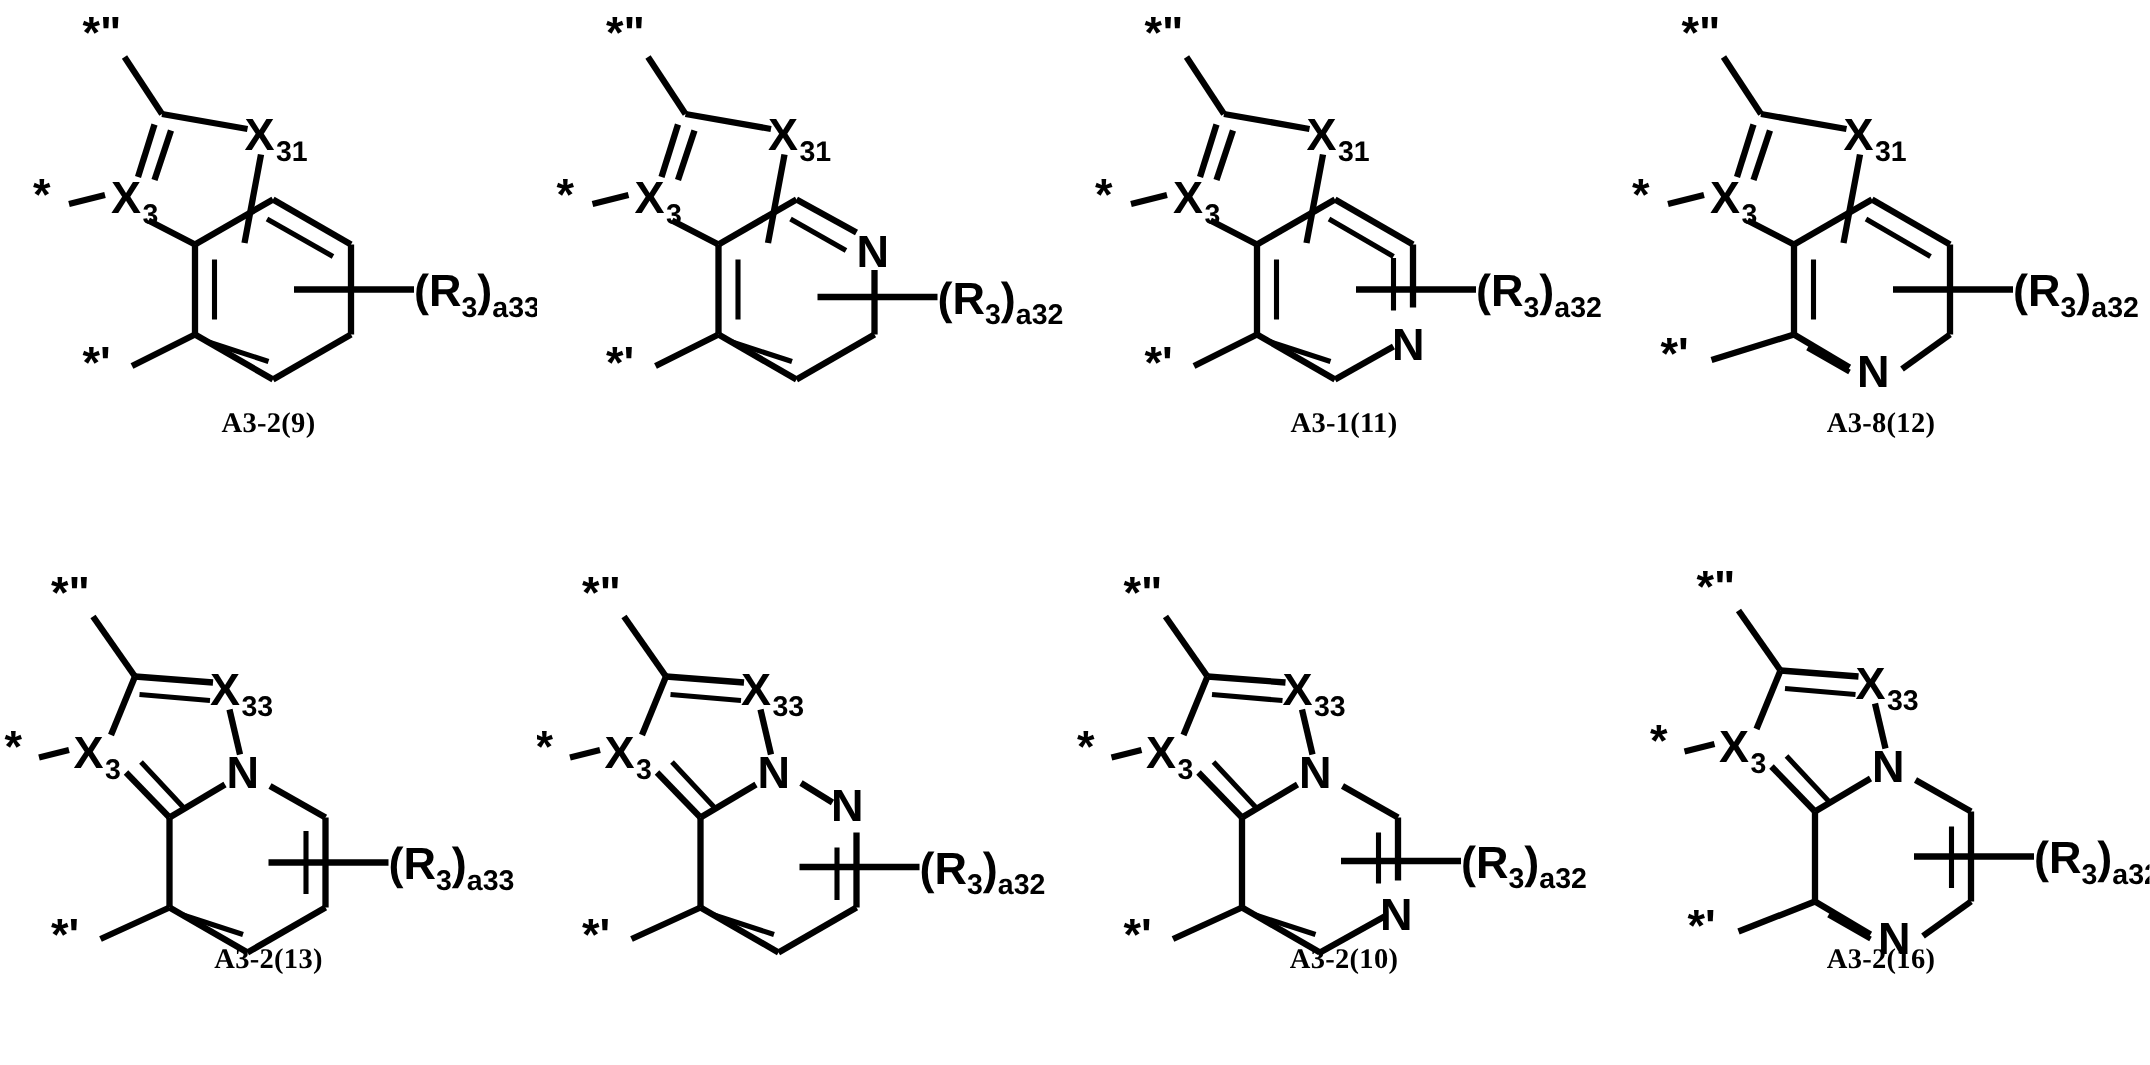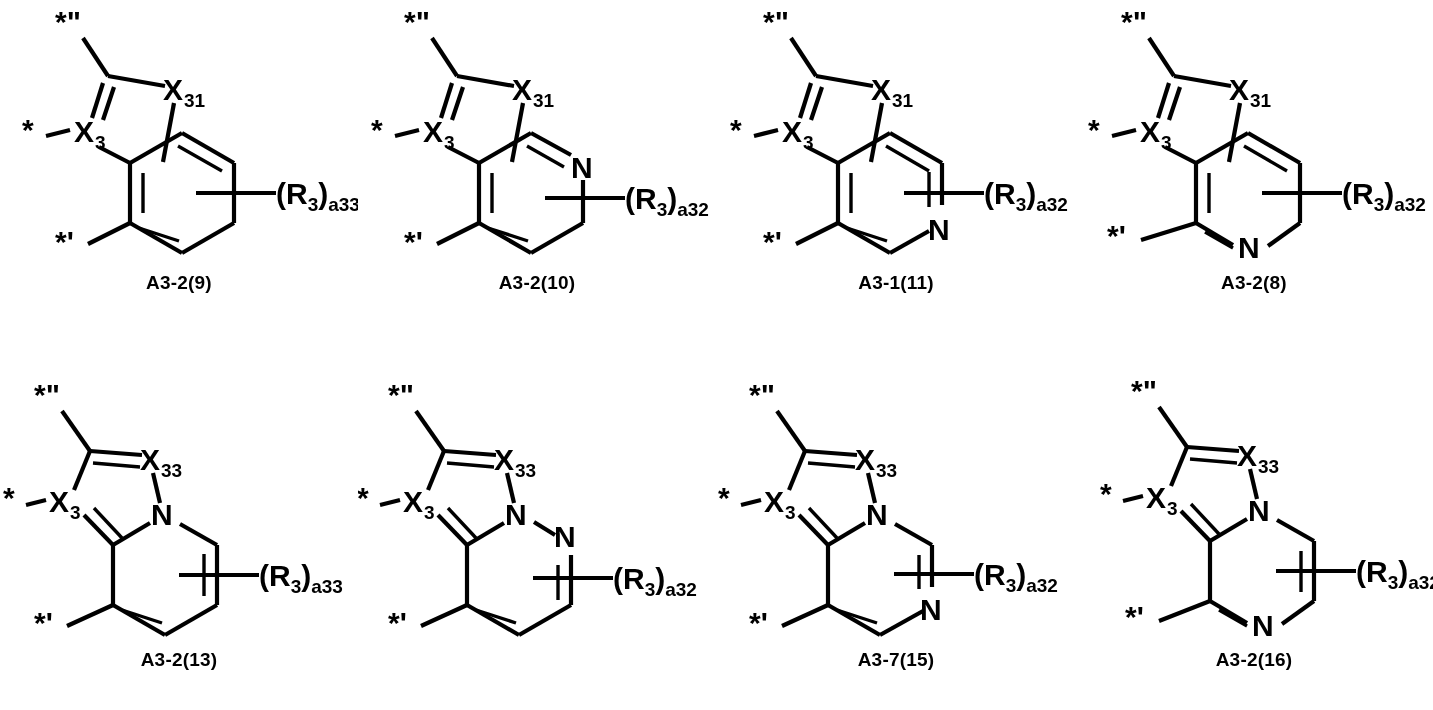--- a/index.html
+++ b/index.html
@@ -52,23 +52,23 @@
   }
   .caption {
     position: absolute;
     left: 0;
     top: 272px;
     width: 358px;
     text-align: center;
     font-size: 19px;
     font-weight: bold;
     letter-spacing: 0.2px;
-    font-family: Liberation Sans, sans-serif;
-  }
-  .row-2 .caption { top: 294px; }
+    font-family: Liberation Serif, serif;
+  }
+  .row-2 .caption { top: 274px; }
 
   
   svg text {
     font-family: "Liberation Sans", sans-serif;
     font-weight: bold;
     fill: #000000;
   }
   .atom-main { font-size: 30px; }
   .atom-sub  { font-size: 19px; }
   .rgroup    { font-size: 30px; }
@@ -156,21 +156,20 @@
         <line class="bond-thin" x1="134" y1="173" x2="134" y2="213"></line>
         <line class="bond-thin" x1="130" y1="228" x2="170" y2="241"></line>
         <line class="bond-thin" x1="169" y1="146" x2="206" y2="167"></line>
 
         <text class="atom-main" x="213" y="178">N</text>
         <line class="bond" x1="187" y1="198" x2="267" y2="198"></line>
         <text class="rgroup" x="267" y="209"><tspan>(R</tspan><tspan class="rgroup-sub" dy="7">3</tspan><tspan class="rgroup" dy="-7">)</tspan><tspan class="rgroup-sub" dy="7">a32</tspan></text>
         <text class="star" x="46" y="252">*'</text>
         <line class="bond" x1="79" y1="244" x2="121" y2="223"></line>
       </svg>
-      <div class="caption">A3-2(10)</div>
     </div>
 
     <div class="cell cell-2">
       <svg class="struct-svg" viewBox="0 0 358 300">
         <text class="star" x="46" y="32">*"</text>
         <line class="bond" x1="74" y1="38" x2="99" y2="76"></line>
         <line class="bond" x1="99" y1="76" x2="156" y2="86"></line>
         <line class="bond" x1="94" y1="83" x2="83" y2="118"></line>
         <line class="bond" x1="105" y1="87" x2="94" y2="120"></line>
         <line class="bond" x1="165" y1="103" x2="154" y2="162"></line>
@@ -227,21 +226,21 @@
         <line class="bond" x1="173" y1="133" x2="121" y2="163"></line>
         <line class="bond-thin" x1="134" y1="173" x2="134" y2="213"></line>
         <line class="bond-thin" x1="169" y1="146" x2="212" y2="171"></line>
 
         <text class="atom-main" x="163" y="258">N</text>
         <line class="bond" x1="187" y1="193" x2="267" y2="193"></line>
         <text class="rgroup" x="267" y="204"><tspan>(R</tspan><tspan class="rgroup-sub" dy="7">3</tspan><tspan class="rgroup" dy="-7">)</tspan><tspan class="rgroup-sub" dy="7">a32</tspan></text>
         <text class="star" x="32" y="246">*'</text>
         <line class="bond" x1="66" y1="240" x2="121" y2="223"></line>
       </svg>
-      <div class="caption">A3-2(8)</div>
+      <div class="caption">A3-8(12)</div>
     </div>
   </div>
 
   <div class="row row-2">
 
     <div class="cell cell-0">
       <svg class="struct-svg" viewBox="0 0 358 300">
         <text class="star" x="34" y="50">*"</text>
         <line class="bond" x1="62" y1="56" x2="90" y2="96"></line>
 
@@ -337,21 +336,21 @@
         <line class="bond" x1="215" y1="190" x2="215" y2="232"></line>
         <line class="bond-thin" x1="120" y1="255" x2="160" y2="268"></line>
         <line class="bond-thin" x1="202" y1="200" x2="202" y2="234"></line>
 
         <text class="atom-main" x="203" y="265">N</text>
         <line class="bond" x1="177" y1="219" x2="257" y2="219"></line>
         <text class="rgroup" x="257" y="230"><tspan>(R</tspan><tspan class="rgroup-sub" dy="7">3</tspan><tspan class="rgroup" dy="-7">)</tspan><tspan class="rgroup-sub" dy="7">a32</tspan></text>
         <text class="star" x="32" y="278">*'</text>
         <line class="bond" x1="65" y1="271" x2="111" y2="250"></line>
       </svg>
-      <div class="caption">A3-7(15)</div>
+      <div class="caption">A3-2(10)</div>
     </div>
 
     <div class="cell cell-3">
       <svg class="struct-svg" viewBox="0 0 358 300">
         <text class="star" x="56" y="46">*"</text>
         <line class="bond" x1="84" y1="52" x2="112" y2="92"></line>
         <line class="bond" x1="112" y1="92" x2="164" y2="96"></line>
         <line class="bond-thin" x1="115" y1="104" x2="162" y2="108"></line>
         <line class="bond" x1="112" y1="92" x2="96" y2="131"></line>
         <line class="bond" x1="175" y1="114" x2="182" y2="144"></line>

